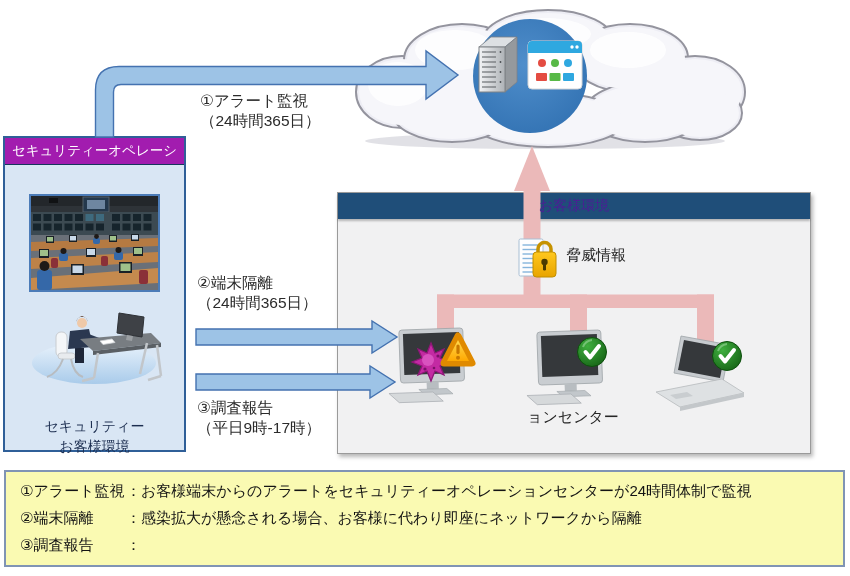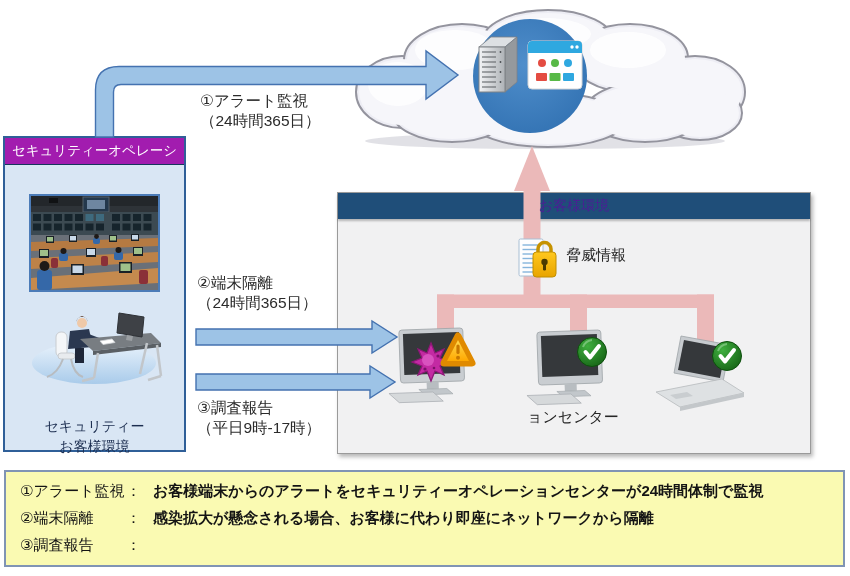--- a/index.html
+++ b/index.html
@@ -40,21 +40,21 @@
   #threat-label{left:566px;top:246px;font-size:15px;color:#262626;}
   #devices-label{left:520px;top:408px;width:106px;text-align:center;font-size:15px;color:#262626;}
 
   
   #legend{left:4px;top:470px;width:841px;height:97px;background:#FAFAB2;
     border:2px solid #8094B4;box-sizing:border-box;display:flex;flex-direction:column;
     justify-content:space-around;padding:6px 14px;}
   .legend-row{display:flex;font-size:15px;color:#141414;white-space:nowrap;}
   .legend-label{width:106px;flex:none;}
   .legend-colon{flex:none;}
-  .legend-desc{margin-left:12px;font-weight:bold;}
+  .legend-desc{margin-left:0;}
 
   
   #diagram-svg{left:0;top:0;pointer-events:none;}
 </style>
 </head>
 <body>
 
 <div id="canvas">
 
   <div class="abs z1" id="env-box">

